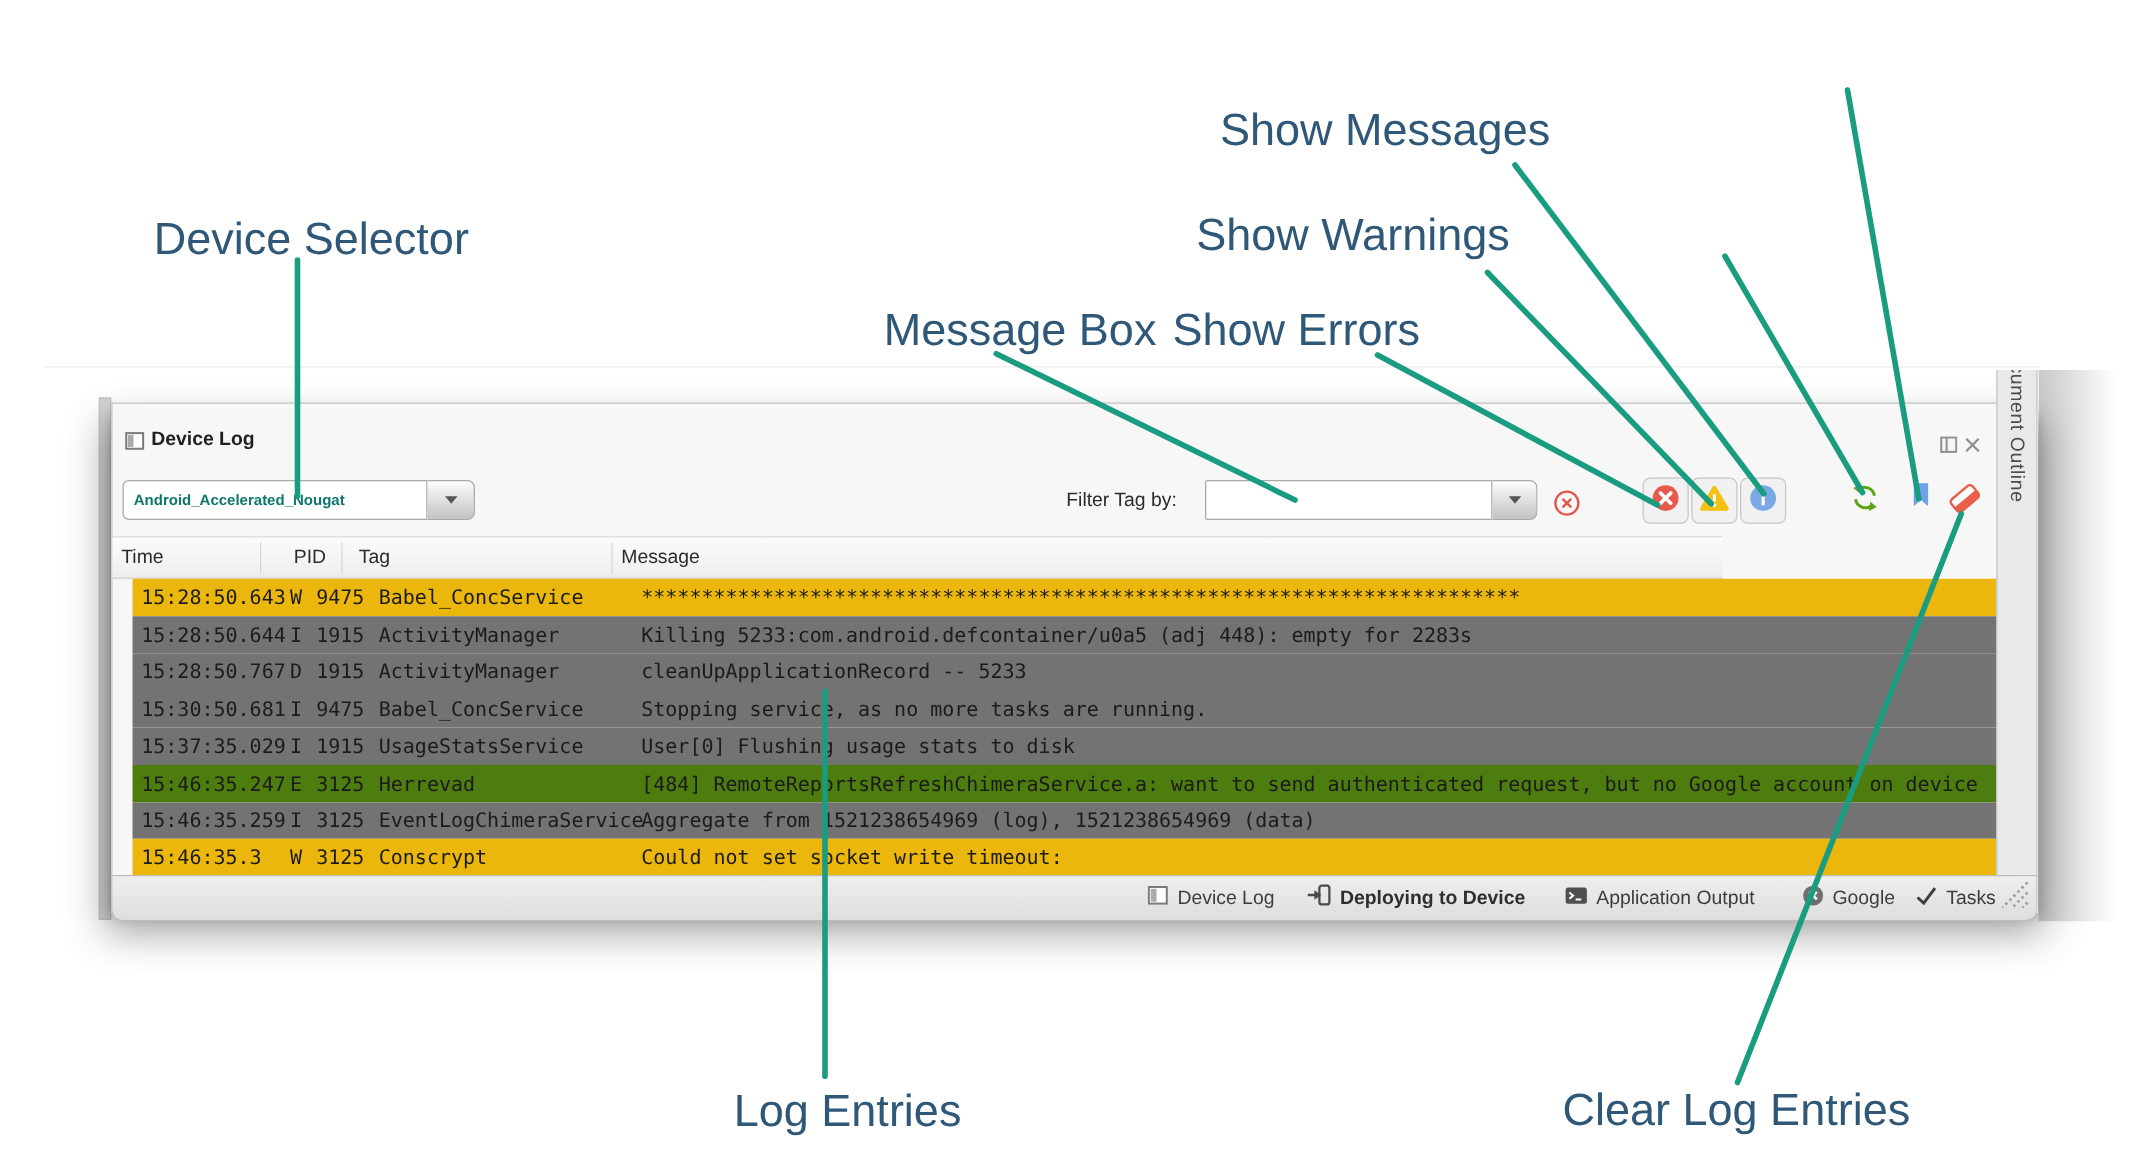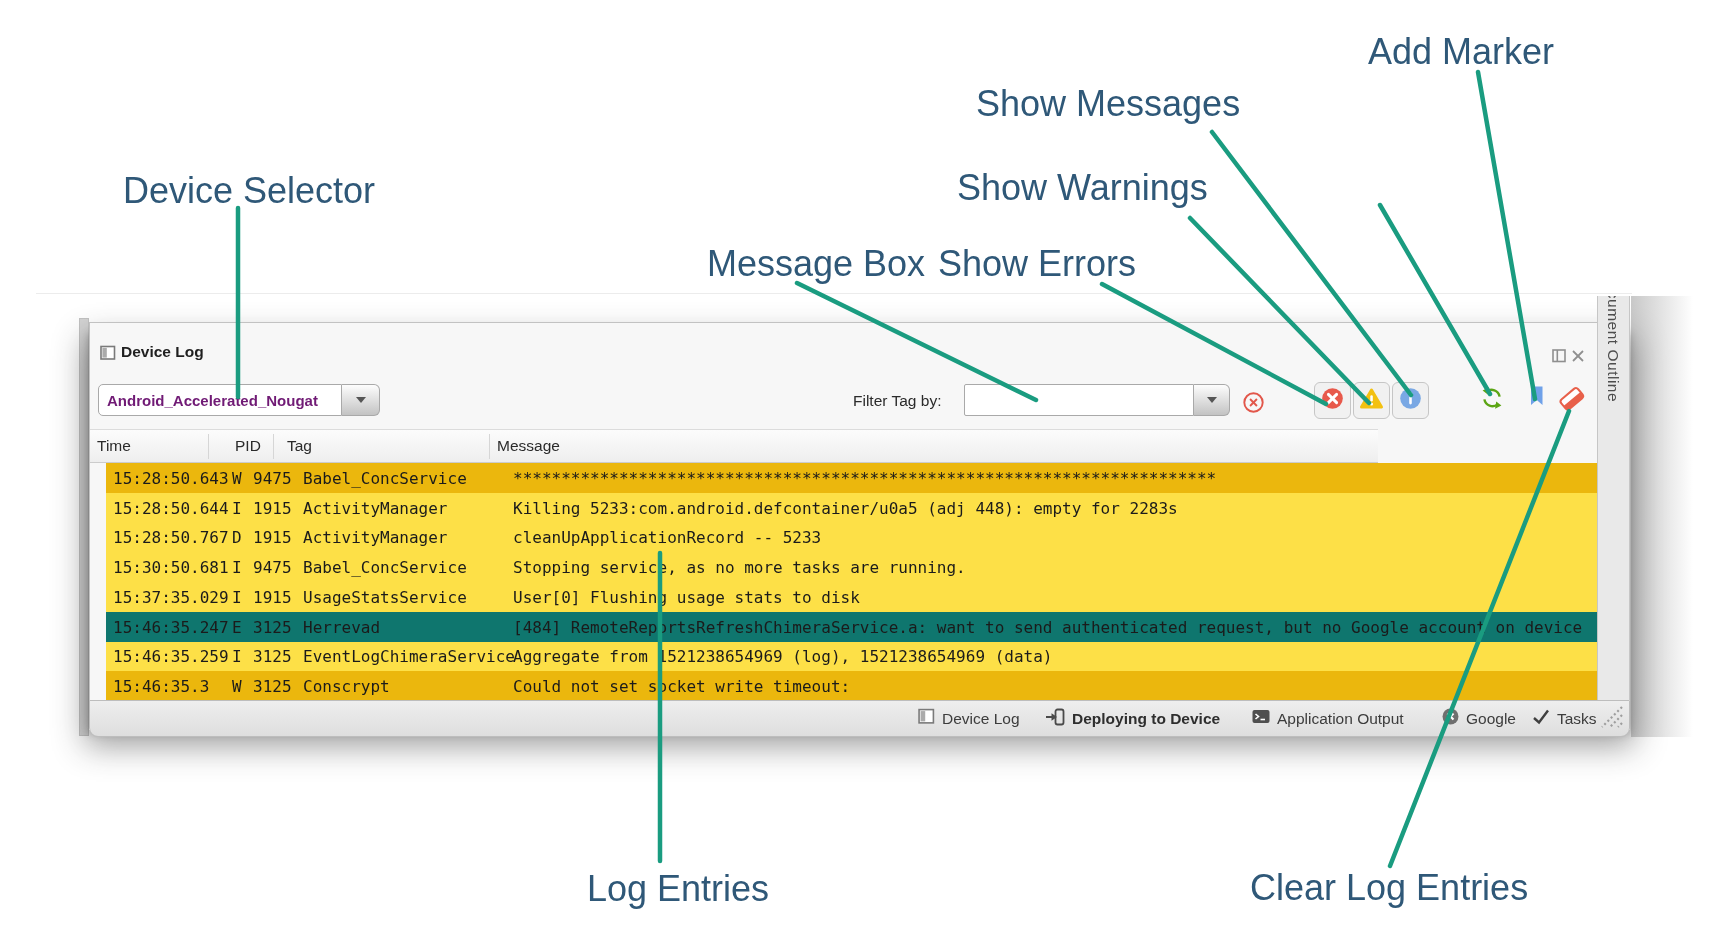--- a/index.html
+++ b/index.html
@@ -31,21 +31,21 @@
 
   
   .combo-field{height:32px;background:#fff;border:1px solid #a9a9a9;border-radius:5px 0 0 5px;
                box-sizing:border-box;display:flex;align-items:center;padding:0 8px;}
   .combo-btn{height:32px;width:38px;background:linear-gradient(#fdfdfd,#c3c3c3);
              border:1px solid #a9a9a9;border-left:none;border-radius:0 6px 6px 0;
              box-sizing:border-box;display:flex;align-items:center;justify-content:center;}
   .tri-down{width:0;height:0;border-left:5.5px solid transparent;border-right:5.5px solid transparent;
             border-top:6.5px solid #555;}
   #device-combo{left:8px;top:61px;display:flex;}
-  #device-combo .combo-field{width:244px;font-size:15px;font-weight:600;color:#701a75;}
+  #device-combo .combo-field{width:244px;font-size:12px;font-weight:600;color:#0f766e;}
   #filter-label{left:763px;top:69px;font-size:15.5px;color:#2b2b2b;}
   #filter-combo{left:874px;top:61px;display:flex;}
   #filter-combo .combo-field{width:230px;border-radius:2px 0 0 2px;}
   #filter-combo input{border:none;outline:none;width:100%;font-size:15px;background:transparent;
                       font-family:"Liberation Sans",sans-serif;}
   #filter-combo .combo-btn{width:36px;}
   #clear-filter-icon{left:1152px;top:68px;}
   .tool-btn{position:absolute;top:59px;width:37px;height:37px;background:#f1f1f1;border:1px solid #c6c6c6;
             border-radius:6px;box-sizing:border-box;display:flex;align-items:center;justify-content:center;}
   #btn-show-errors{left:1224px;}
@@ -59,22 +59,22 @@
   #table-header{left:0;top:106px;width:1288px;height:34px;
                 background:linear-gradient(#fcfcfc,#eeeeee);
                 border-top:1px solid #dcdcdc;border-bottom:1px solid #cccccc;box-sizing:border-box;
                 font-size:15.5px;color:#2b2b2b;}
   .hsep{position:absolute;top:4px;width:1px;height:25px;background:#d6d6d6;}
   #table-rows{left:16px;top:140px;width:1508px;height:238px;display:flex;flex-direction:column;background:#fff;}
   .log-row{position:relative;flex:1;font-family:"DejaVu Sans Mono","Liberation Mono",monospace;
            font-size:16px;color:#1b1b1b;white-space:nowrap;overflow:hidden;}
   .log-row span{position:absolute;top:50%;transform:translateY(-50%);}
   .row-warn{background:#ebb70d;}
-  .row-error{background:#0f766e;}
-  .row-normal{background:#fde047;}
+  .row-error{background:#4d7c0f;}
+  .row-normal{background:#737373;}
   .c-time{left:7px;}  .c-level{left:126px;} .c-pid{left:147px;} .c-tag{left:197px;} .c-msg{left:407px;}
   .h-time{left:7px;top:7px;position:absolute;} .h-pid{left:145px;top:7px;position:absolute;}
   .h-tag{left:197px;top:7px;position:absolute;} .h-msg{left:407px;top:7px;position:absolute;}
 
   
   .sb-item{position:absolute;top:0;height:35px;display:flex;align-items:center;gap:7px;
            font-size:15.5px;color:#3c3c3c;}
   #sb-devicelog{left:828px;} #sb-deploy{left:956px;font-weight:bold;color:#2e2e2e;}
   #sb-output{left:1162px;} #sb-errors{left:1352px;} #sb-tasks{left:1442px;}
   #resize-grip{position:absolute;right:4px;bottom:2px;}
@@ -355,17 +355,16 @@
       <line x1="660" y1="553" x2="660" y2="861"></line>
       <line x1="1390" y1="866" x2="1569" y2="411"></line>
     </g>
   </svg>
 
   <div class="ann" id="ann-device-selector">Device Selector</div>
   <div class="ann" id="ann-search-box">Message Box</div>
   <div class="ann" id="ann-show-errors">Show Errors</div>
   <div class="ann" id="ann-show-warnings">Show Warnings</div>
   <div class="ann" id="ann-show-messages">Show Messages</div>
-  <div class="ann" id="ann-add-marker">Add Marker</div>
   <div class="ann" id="ann-log-entries">Log Entries</div>
   <div class="ann" id="ann-clear-log">Clear Log Entries</div>
 
 </div>
 
 </body></html>

